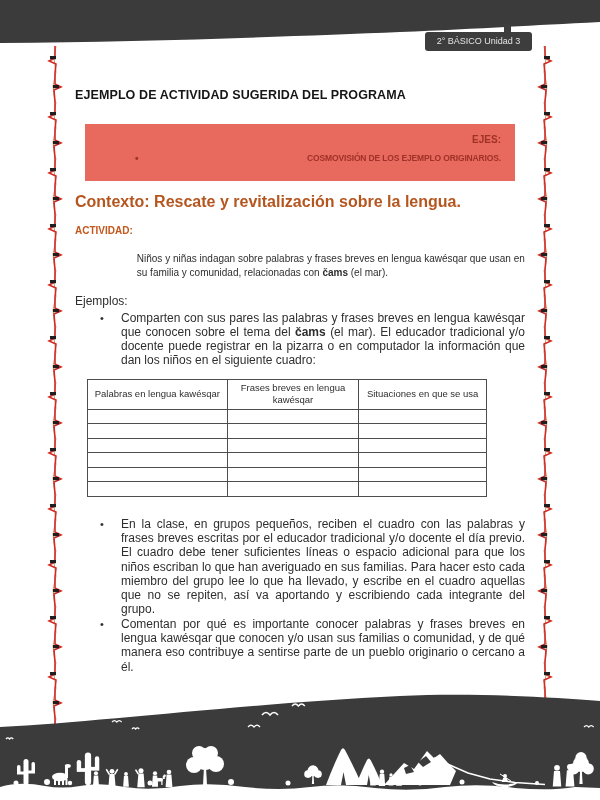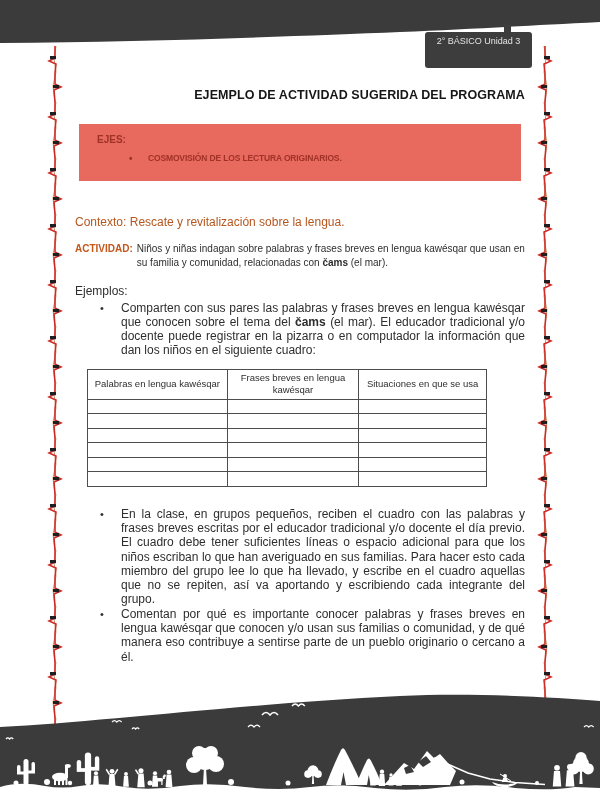--- a/index.html
+++ b/index.html
@@ -1,39 +1,39 @@
 <!DOCTYPE html>
 <html><head>
 <meta charset="utf-8">
 <style>
   html,body{margin:0;padding:0;background:#ffffff;}
   .page{position:relative;width:600px;height:800px;background:#ffffff;overflow:hidden;
         font-family:"Liberation Sans",sans-serif;color:#2e2e2e;}
   
   .top-band{position:absolute;top:0;left:0;}
-  .badge{position:absolute;left:425px;top:32px;width:107px;height:36px;background:#3d3d3d;
+  .badge{position:absolute;left:425px;top:32px;width:107px;height:19px;background:#3d3d3d;
          border-radius:3px;color:#e3e3e3;font-size:9px;line-height:19px;text-align:center;}
   .badge::before{content:"";position:absolute;top:-8px;left:79px;width:7px;height:10px;background:#3d3d3d;}
   
   .border-svg{position:absolute;top:46px;}
   .border-left{left:44px;}
   .border-right{right:44px;}
   
   .content{position:absolute;left:75px;top:88px;width:450px;}
-  .title{margin:0 0 22px 0;text-align:right;font-size:12.5px;font-weight:bold;color:#161616;letter-spacing:.1px;}
-  .ejes-box{background:#e8695d;margin:0 4px;padding:10px 14px 13px 18px;}
+  .title{margin:0 0 22px 0;text-align:left;font-size:12.5px;font-weight:bold;color:#161616;letter-spacing:.1px;}
+  .ejes-box{background:#e8695d;margin:0 10px;padding:10px 14px 13px 18px;text-align:right;}
   .ejes-label{color:#a03228;font-weight:bold;font-size:10px;}
   ul.ejes-list{list-style:none;margin:7px 0 0 0;padding:0 0 0 51px;color:#a03228;font-weight:bold;
                font-size:8.5px;line-height:13.5px;letter-spacing:-0.15px;}
   ul.ejes-list li{position:relative;margin-bottom:2px;}
   ul.ejes-list li::before{content:"\2022";position:absolute;left:-19px;font-size:10px;}
-  .contexto{margin:34px 0 0 0;font-size:12px;font-weight:normal;color:#b5561f;}
+  .contexto{margin:12px 0 0 0;font-size:16px;font-weight:bold;color:#b5561f;}
   .actividad{margin:13px 0 0 0;display:flex;font-size:10px;line-height:14px;}
   .act-label{color:#c3571c;font-weight:bold;white-space:nowrap;margin-right:4px;text-align:center;}
-  .act-text{flex:1;}
+  .act-text{flex:1;margin-top:28px;}
   .ejemplos{margin:14px 0 0 0;font-size:12px;}
   ul.bullets{list-style:none;margin:3px 0 0 0;padding:0 0 0 46px;font-size:12px;line-height:14.3px;}
   ul.bullets li{position:relative;text-align:justify;}
   ul.bullets li::before{content:"\2022";position:absolute;left:-21px;font-size:11px;}
   ul.bullets.after{margin-top:20px;}
   .b{font-weight:bold;}
   table.grid{border-collapse:collapse;margin:11px 0 0 12px;width:400px;table-layout:fixed;}
   table.grid th,table.grid td{border:1px solid #4d4d4d;}
   table.grid th{font-weight:normal;font-size:9.5px;line-height:12px;text-align:center;
                 vertical-align:middle;height:27px;padding:1px 6px;}
@@ -74,21 +74,21 @@
     </defs>
     <rect width="22" height="690" fill="url(#zigR)"></rect>
   </svg>
 
   <div class="content">
     <h1 class="title">EJEMPLO DE ACTIVIDAD SUGERIDA DEL PROGRAMA</h1>
 
     <div class="ejes-box">
       <div class="ejes-label">EJES:</div>
       <ul class="ejes-list" id="ejes-list">
-          <li>COSMOVISIÓN DE LOS LECTURA ORIGINARIOS.</li>
+          <li>COSMOVISIÓN DE LOS EJEMPLO ORIGINARIOS.</li>
         </ul>
     </div>
 
     <p class="contexto"><span>Contexto:</span><span> Rescate y revitalización sobre la lengua.</span></p>
 
     <div class="actividad">
       <span class="act-label">ACTIVIDAD:</span>
       <div class="act-text" id="actividad-text"><span>Niños y niñas indagan sobre palabras y frases breves en lengua kawésqar que usan en su familia y comunidad, relacionadas con </span><span class="b">čams</span><span> (el mar).</span></div>
     </div>
 

